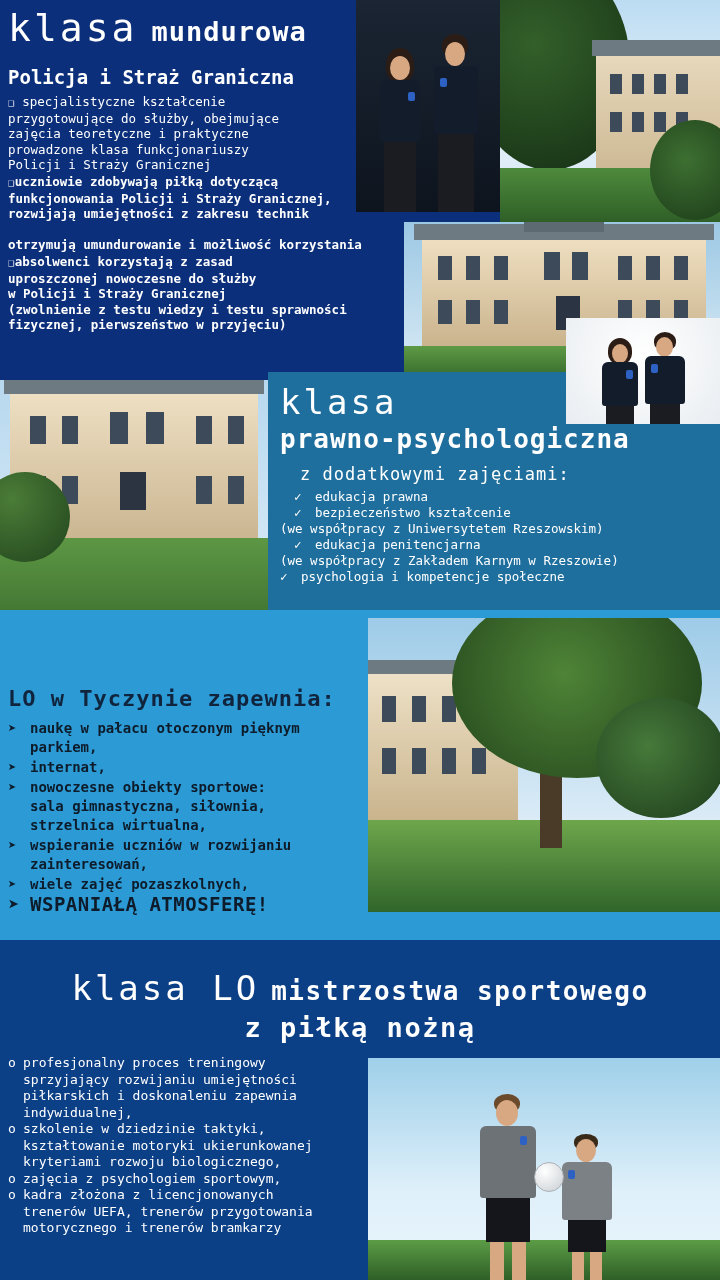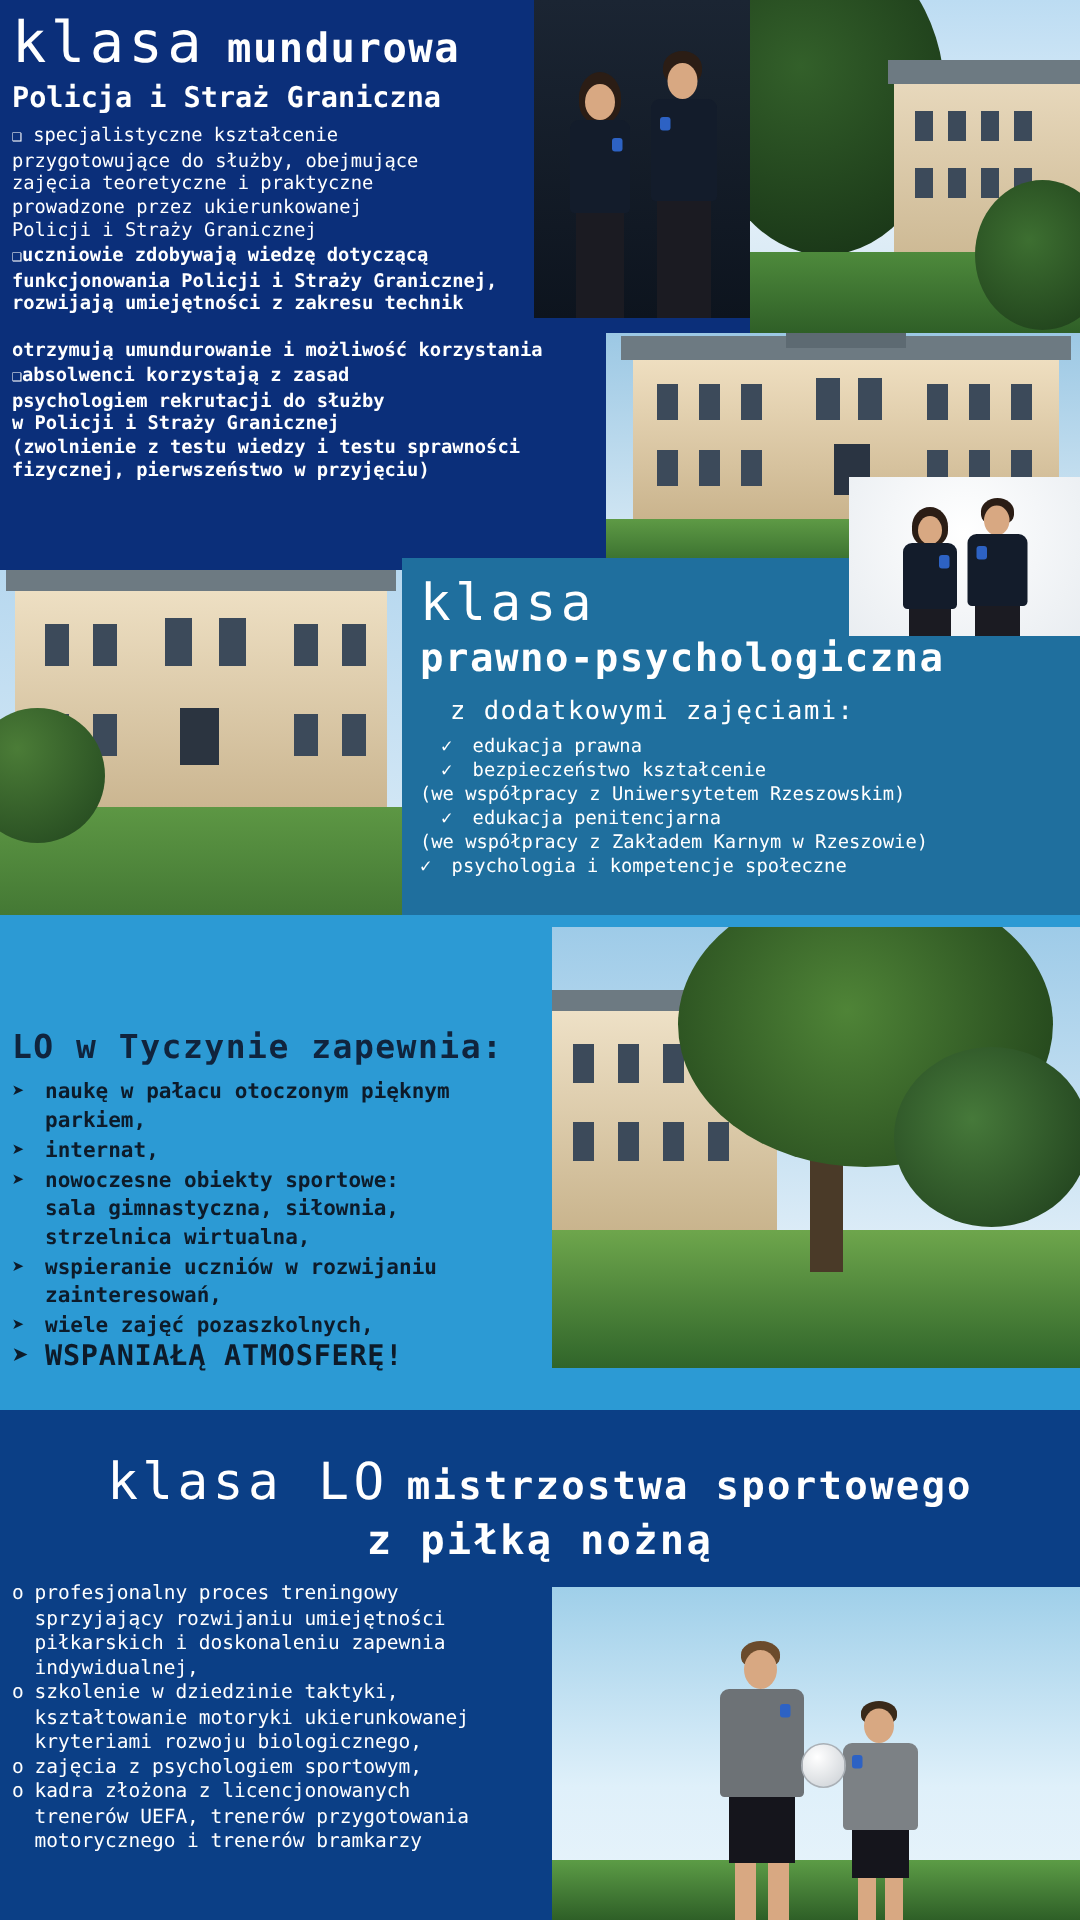--- a/index.html
+++ b/index.html
@@ -16,21 +16,21 @@
   .sec1-text { position: absolute; left: 8px; top: 6px; width: 372px; color: #fff; }
   .t-klasa {
     font-family: "DejaVu Sans Mono", monospace;
     font-size: 38px; letter-spacing: 3px; font-weight: 400; color: #ffffff;
     display: inline-block;
   }
   .t-mundurowa {
     font-size: 27px; font-weight: bold; letter-spacing: 1px; margin-left: 14px;
     display: inline-block; color: #ffffff;
   }
-  .t-sub1 { font-size: 19px; font-weight: bold; margin-top: 4px; letter-spacing: 0px; }
+  .t-sub1 { font-size: 19px; font-weight: bold; margin-top: 16px; letter-spacing: 0px; }
   .bullets1 { margin-top: 6px; font-size: 12.5px; line-height: 15.6px; }
   .bullets1 .li { margin-bottom: 1px; }
   .bullets1 .sq { font-size: 11px; }
   .b-bold { font-weight: bold; }
 
   
   .ph-teens1 {
     position: absolute; left: 356px; top: 0; width: 144px; height: 212px;
     background: #0c1c2e; overflow: hidden;
   }
@@ -113,35 +113,35 @@
       <span class="t-klasa">klasa</span><span class="t-mundurowa">mundurowa</span>
       <div class="t-sub1">Policja i Straż Graniczna</div>
 
       <div class="bullets1">
 
         <div class="li">
           <span class="sq">❑</span>
           <span>specjalistyczne kształcenie</span><br>
           <span>przygotowujące do służby, obejmujące</span><br>
           <span>zajęcia teoretyczne i praktyczne</span><br>
-          <span>prowadzone przez ukierunkowanej</span><br>
+          <span>prowadzone klasa funkcjonariuszy</span><br>
           <span>Policji i Straży Granicznej</span>
         </div>
 
         <div class="li b-bold">
-          <span class="sq">❑</span><span>uczniowie zdobywają wiedzę dotyczącą</span><br>
+          <span class="sq">❑</span><span>uczniowie zdobywają piłką dotyczącą</span><br>
           <span>funkcjonowania Policji i Straży Granicznej,</span><br>
           <span>rozwijają umiejętności z zakresu technik</span><br>
           <br>
           <span>otrzymują umundurowanie i możliwość korzystania</span><br>
         </div>
 
         <div class="li b-bold">
           <span class="sq">❑</span><span>absolwenci korzystają z zasad</span><br>
-          <span>psychologiem rekrutacji do służby</span><br>
+          <span>uproszczonej nowoczesne do służby</span><br>
           <span>w Policji i Straży Granicznej</span><br>
           <span>(zwolnienie z testu wiedzy i testu sprawności</span><br>
           <span>fizycznej, pierwszeństwo w przyjęciu)</span>
         </div>
       </div>
     </div>
   </div>
 
   <div class="ph-teens1">
     <div class="studio-bg" style="background:linear-gradient(#1b2533,#0d141e)"></div>

